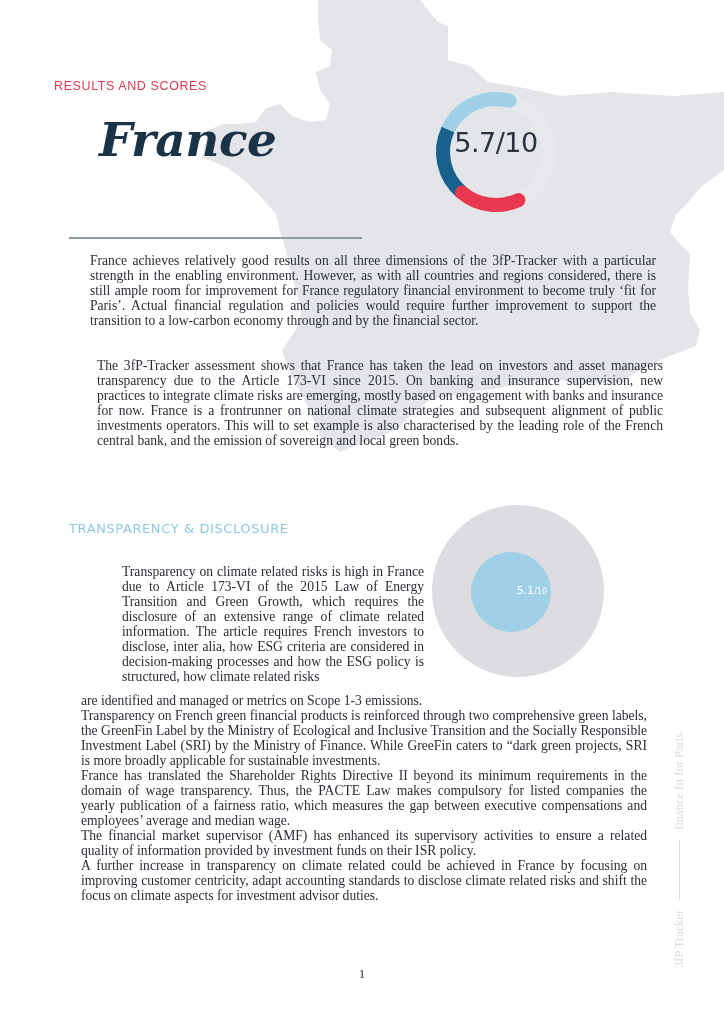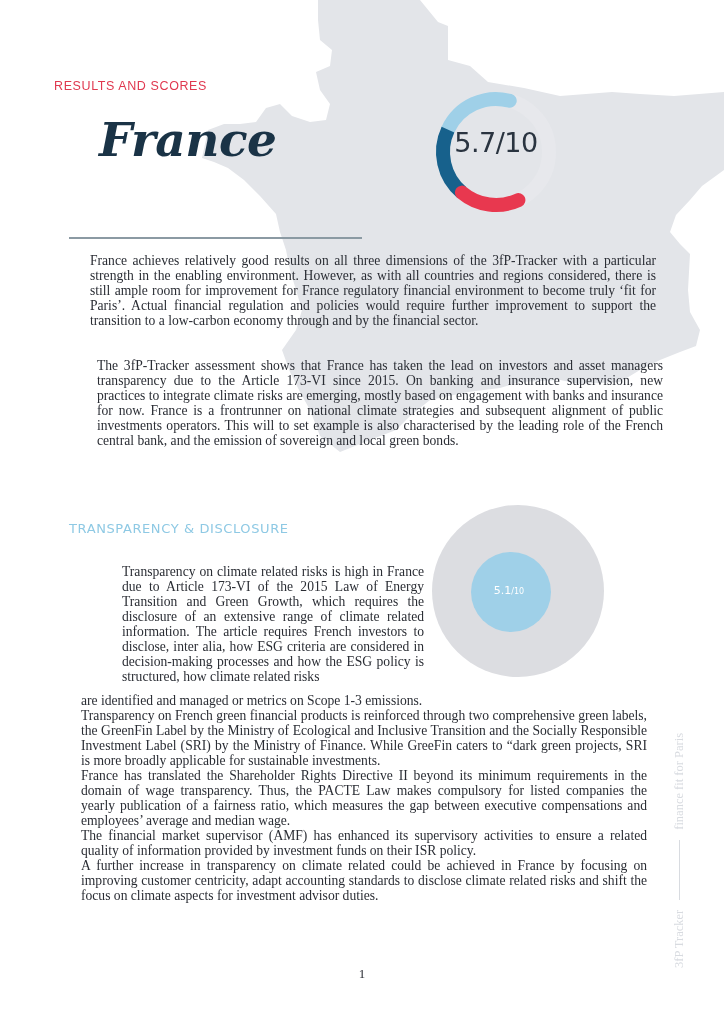--- a/index.html
+++ b/index.html
@@ -32,21 +32,21 @@
     .intro2 { left: 97px; top: 358px; width: 566px; }
     .section-title {
       position: absolute; left: 69px; top: 521px;
       font-family: "DejaVu Sans", sans-serif; font-size: 13px; letter-spacing: 0.6px;
       color: #8ec9e4;
     }
     .tp-col { left: 90px; top: 564px; width: 302px; margin-left: 32px; }
     .tp-full { left: 81px; top: 693px; width: 566px; }
     .tp-full p, .tp-col p { margin: 0; }
     .sub-score {
-      position: absolute; left: 471px; top: 584px; width: 76px; text-align: center;
+      position: absolute; left: 471px; top: 584px; width: 76px; text-align: right;
       font-family: "DejaVu Sans", sans-serif; color: #ffffff; font-size: 11px;
     }
     .sub-score .den { font-size: 8px; }
     .side-label {
       position: absolute; left: 672px; top: 968px;
       transform-origin: 0 0; transform: rotate(-90deg);
       font-family: "Liberation Serif", serif; font-size: 12.5px; color: #d8dbe0;
       white-space: nowrap; display: flex; align-items: center;
     }
     .side-label .dash { display: inline-block; width: 60px; height: 1px; background: #d8dbe0; margin: 0 10px; }

